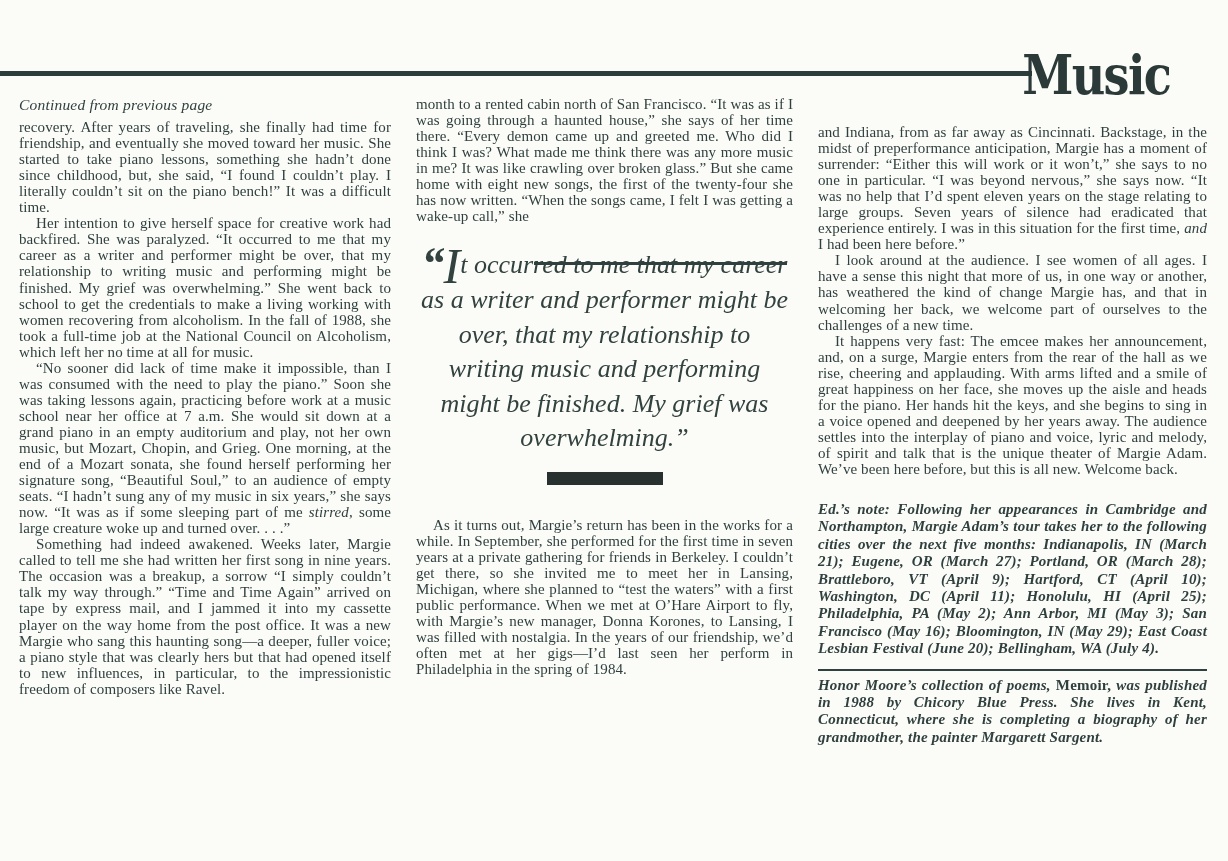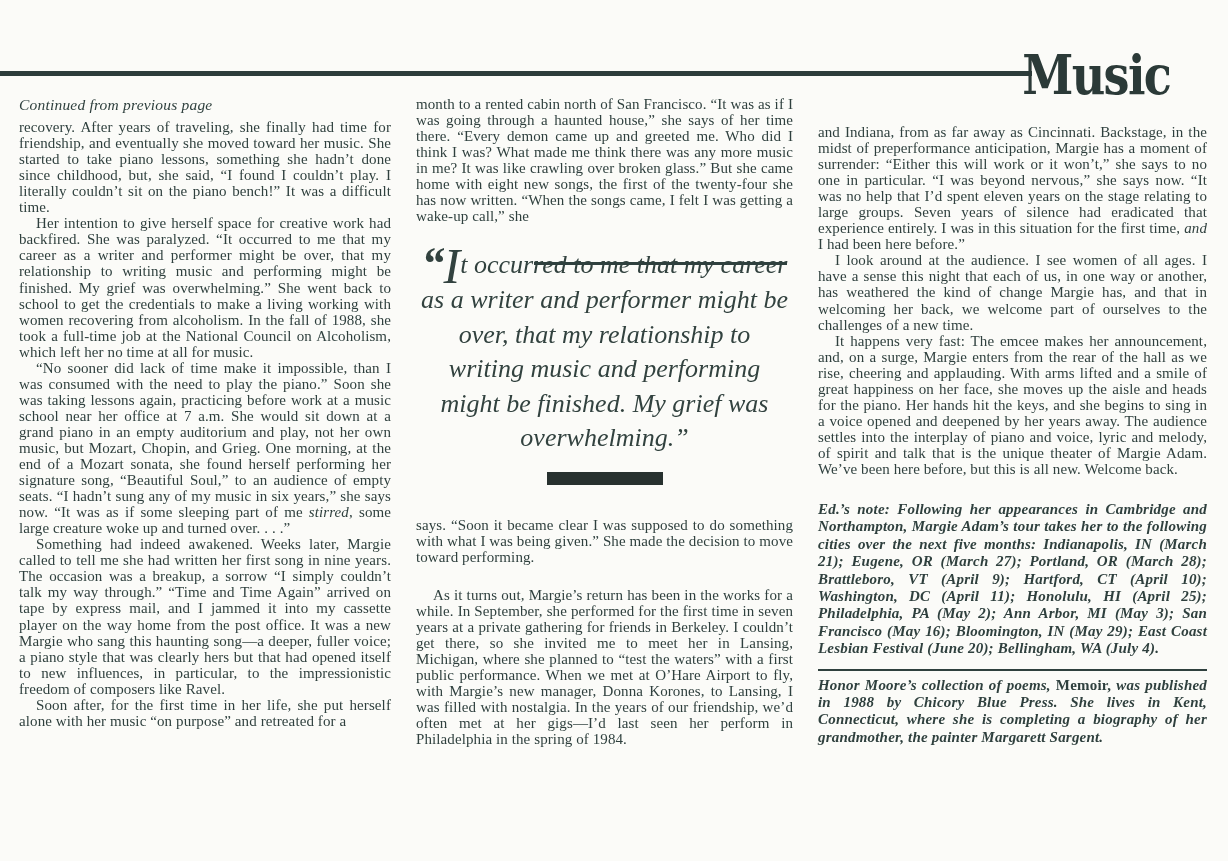--- a/index.html
+++ b/index.html
@@ -104,45 +104,43 @@
 
   <div class="columns">
 
     <div class="col col-left">
       <p class="continued-note">Continued from previous page</p>
       <div>
           <p class="body-para"><span>recovery. After years of traveling, she finally had time for friendship, and eventually she moved toward her music. She started to take piano lessons, something she hadn’t done since childhood, but, she said, “I found I couldn’t play. I literally couldn’t sit on the piano bench!” It was a difficult time.</span></p>
           <p class="body-para indent"><span>Her intention to give herself space for creative work had backfired. She was paralyzed. “It occurred to me that my career as a writer and performer might be over, that my relationship to writing music and performing might be finished. My grief was overwhelming.” She went back to school to get the credentials to make a living working with women recovering from alcoholism. In the fall of 1988, she took a full-time job at the National Council on Alcoholism, which left her no time at all for music.</span></p>
           <p class="body-para indent"><span>“No sooner did lack of time make it impossible, than I was consumed with the need to play the piano.” Soon she was taking lessons again, practicing before work at a music school near her office at 7 a.m. She would sit down at a grand piano in an empty auditorium and play, not her own music, but Mozart, Chopin, and Grieg. One morning, at the end of a Mozart sonata, she found herself performing her signature song, “Beautiful Soul,” to an audience of empty seats. “I hadn’t sung any of my music in six years,” she says now. “It was as if some sleeping part of me </span><span class="seg-italic">stirred</span><span>, some large creature woke up and turned over. . . .”</span></p>
           <p class="body-para indent"><span>Something had indeed awakened. Weeks later, Margie called to tell me she had written her first song in nine years. The occasion was a breakup, a sorrow “I simply couldn’t talk my way through.” “Time and Time Again” arrived on tape by express mail, and I jammed it into my cassette player on the way home from the post office. It was a new Margie who sang this haunting song—a deeper, fuller voice; a piano style that was clearly hers but that had opened itself to new influences, in particular, to the impressionistic freedom of composers like Ravel.</span></p>
-          <p class="body-para indent"><span>Soon after, for the first time in her life, she put herself alone with her music “on purpose” and retreated for a</span></p>
         </div>
     </div>
 
     <div class="col col-middle">
       <div>
           <p class="body-para"><span>month to a rented cabin north of San Francisco. “It was as if I was going through a haunted house,” she says of her time there. “Every demon came up and greeted me. Who did I think I was? What made me think there was any more music in me? It was like crawling over broken glass.” But she came home with eight new songs, the first of the twenty-four she has now written. “When the songs came, I felt I was getting a wake-up call,” she</span></p>
         </div>
 
       <div class="pull-quote">
         <div class="pq-rule"></div>
         <div class="pq-text"><span class="pq-open">“</span><span class="pq-initial">I</span><span>t occurred to me that my career as a writer and performer might be over, that my relationship to writing music and performing might be finished. My grief was overwhelming.”</span></div>
         <div class="pq-bar"></div>
       </div>
 
       <div class="mid-bottom">
-          <p class="body-para"><span>says. “Soon it became clear I was supposed to do something with what I was being given.” She made the decision to move toward performing.</span></p>
           <p class="body-para indent gap"><span>As it turns out, Margie’s return has been in the works for a while. In September, she performed for the first time in seven years at a private gathering for friends in Berkeley. I couldn’t get there, so she invited me to meet her in Lansing, Michigan, where she planned to “test the waters” with a first public performance. When we met at O’Hare Airport to fly, with Margie’s new manager, Donna Korones, to Lansing, I was filled with nostalgia. In the years of our friendship, we’d often met at her gigs—I’d last seen her perform in Philadelphia in the spring of 1984.</span></p>
         </div>
     </div>
 
     <div class="col col-right">
       <div>
           <p class="body-para"><span>and Indiana, from as far away as Cincinnati. Backstage, in the midst of preperformance anticipation, Margie has a moment of surrender: “Either this will work or it won’t,” she says to no one in particular. “I was beyond nervous,” she says now. “It was no help that I’d spent eleven years on the stage relating to large groups. Seven years of silence had eradicated that experience entirely. I was in this situation for the first time, </span><span class="seg-italic">and</span><span> I had been here before.”</span></p>
-          <p class="body-para indent"><span>I look around at the audience. I see women of all ages. I have a sense this night that each of us, in one way or another, has weathered the kind of change Margie has, and that in welcoming her back, we welcome part of ourselves to the challenges of a new time.</span></p>
+          <p class="body-para indent"><span>I look around at the audience. I see women of all ages. I have a sense this night that more of us, in one way or another, has weathered the kind of change Margie has, and that in welcoming her back, we welcome part of ourselves to the challenges of a new time.</span></p>
           <p class="body-para indent"><span>It happens very fast: The emcee makes her announcement, and, on a surge, Margie enters from the rear of the hall as we rise, cheering and applauding. With arms lifted and a smile of great happiness on her face, she moves up the aisle and heads for the piano. Her hands hit the keys, and she begins to sing in a voice opened and deepened by her years away. The audience settles into the interplay of piano and voice, lyric and melody, of spirit and talk that is the unique theater of Margie Adam. We’ve been here before, but this is all new. Welcome back.</span></p>
           <p class="body-para ednote"><span>Ed.’s note: Following her appearances in Cambridge and Northampton, Margie Adam’s tour takes her to the following cities over the next five months: Indianapolis, IN (March 21); Eugene, OR (March 27); Portland, OR (March 28); Brattleboro, VT (April 9); Hartford, CT (April 10); Washington, DC (April 11); Honolulu, HI (April 25); Philadelphia, PA (May 2); Ann Arbor, MI (May 3); San Francisco (May 16); Bloomington, IN (May 29); East Coast Lesbian Festival (June 20); Bellingham, WA (July 4).</span></p>
         </div>
       <div class="footer-rule"></div>
       <div>
           <p class="body-para ednote nogap" style="margin-top: 0px;"><span class="seg-bolditalic">Honor Moore’s collection of poems, </span><span class="seg-bold">Memoir,</span><span class="seg-bolditalic"> was published in 1988 by Chicory Blue Press. She lives in Kent, Connecticut, where she is completing a biography of her grandmother, the painter Margarett Sargent.</span></p>
         </div>
     </div>
 
   </div>

